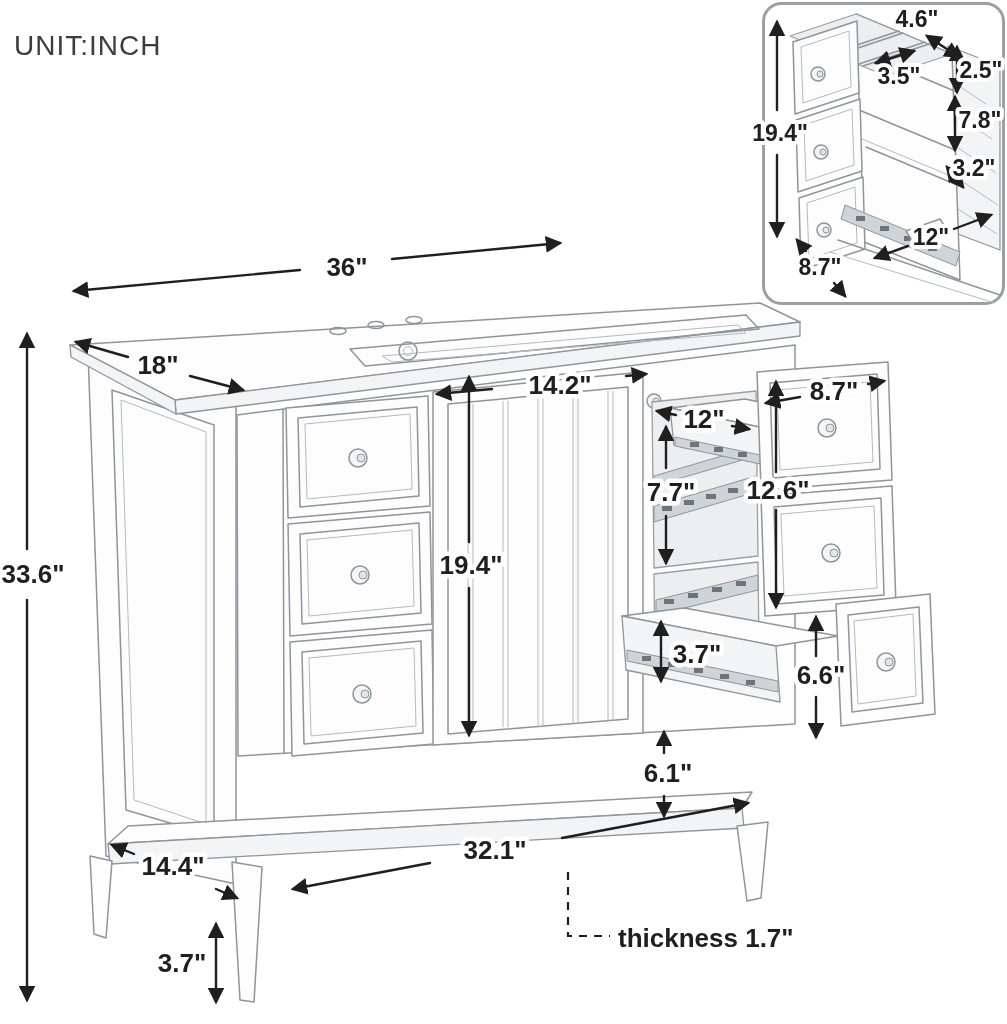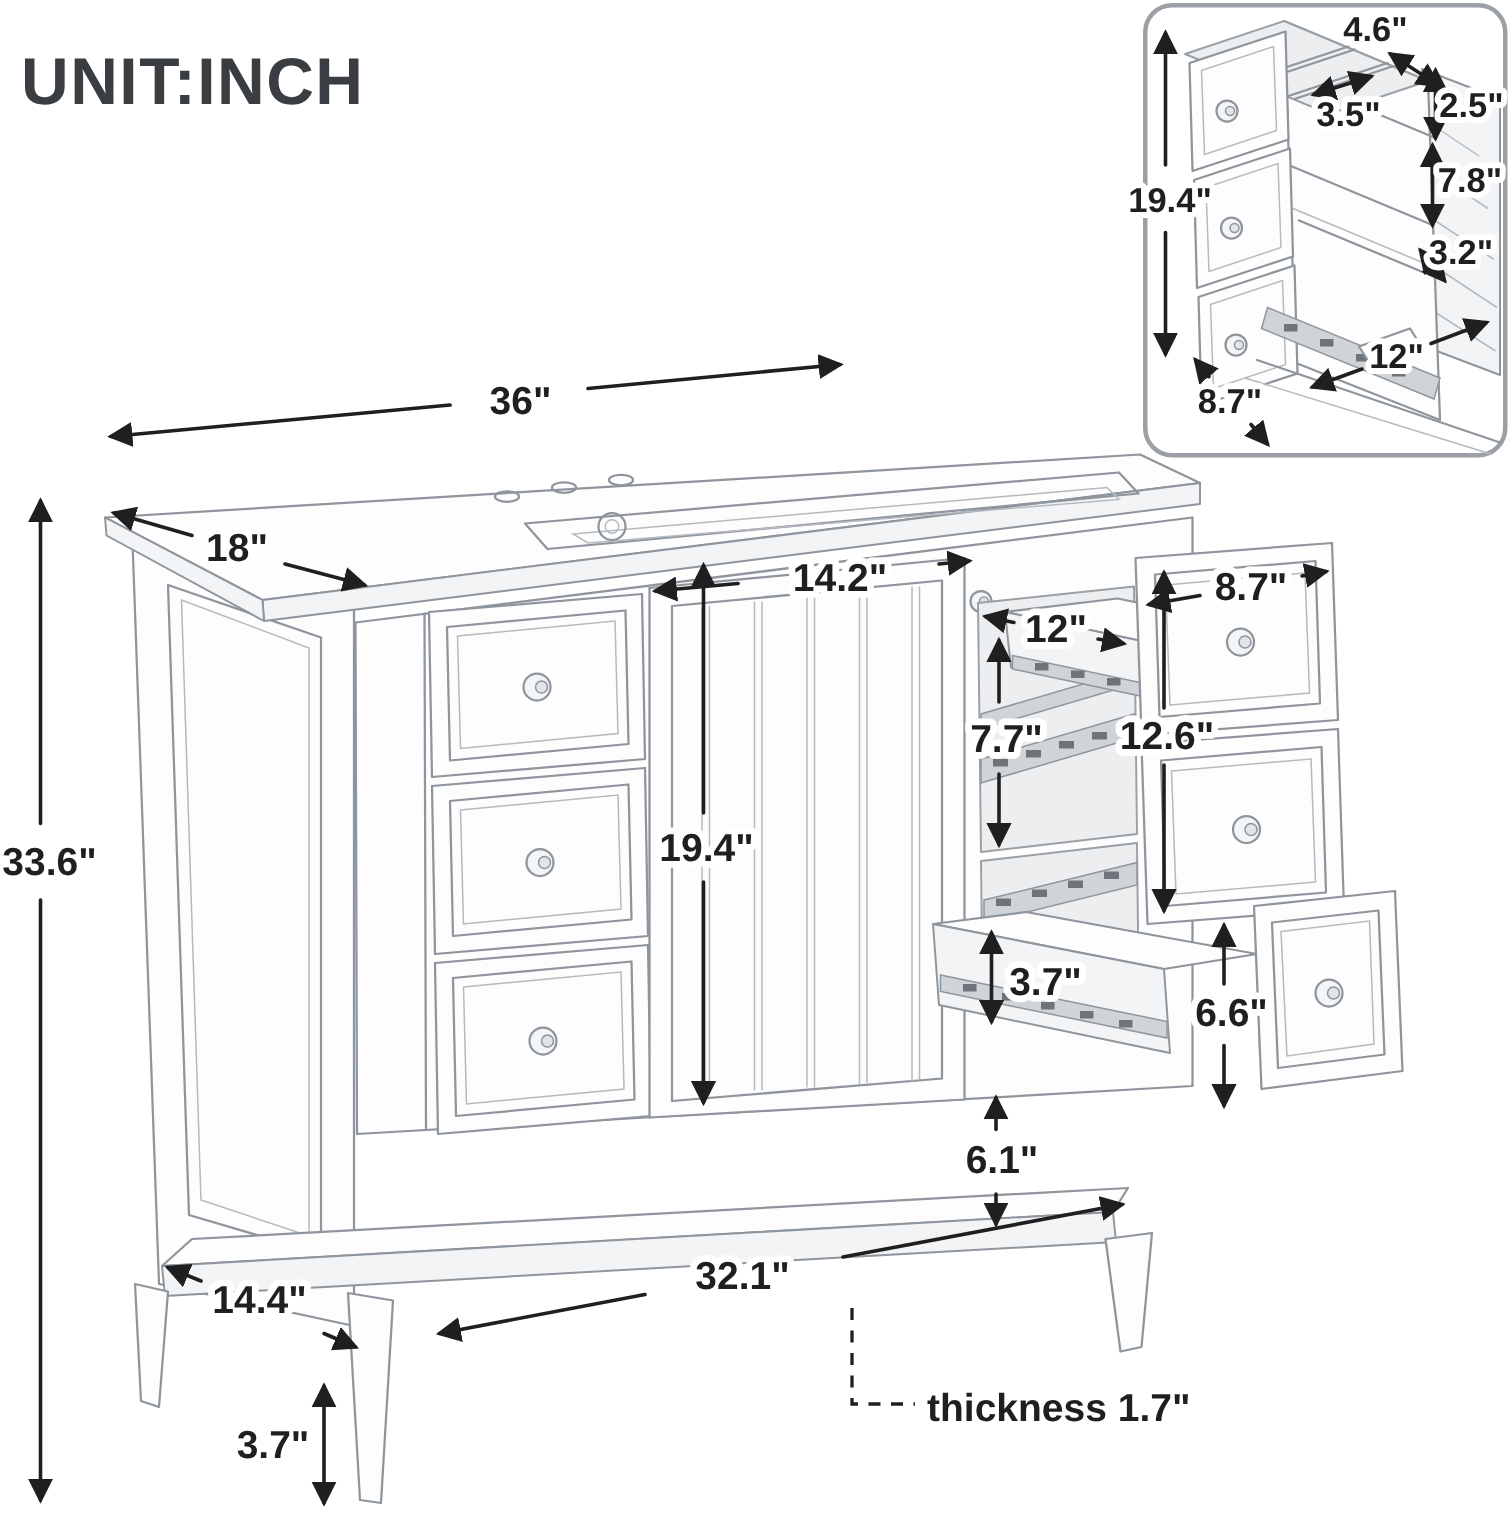--- a/index.html
+++ b/index.html
@@ -1,18 +1,18 @@
 <!DOCTYPE html>
 <html><head>
 <meta charset="utf-8">
 <style>
   html,body{margin:0;padding:0;background:#fff;}
   .stage{position:relative;width:1007px;height:1024px;background:#ffffff;overflow:hidden;
          font-family:"Liberation Sans", sans-serif;}
-  .page-title{position:absolute;left:14px;top:30px;font-size:44px;font-weight:bold;
+  .page-title{position:absolute;left:14px;top:30px;font-size:28px;font-weight:normal;
               color:#3a3e42;letter-spacing:1px;}
   svg{position:absolute;left:0;top:0;}
   .ln{stroke:#8e959c;stroke-width:1.5;fill:none;stroke-linejoin:round;stroke-linecap:round;}
   .fw{stroke:#8e959c;stroke-width:1.5;fill:#fdfdfe;stroke-linejoin:round;}
   .fl{stroke:#8e959c;stroke-width:1.3;fill:#f2f4f5;stroke-linejoin:round;}
   .fb{stroke:#99a0a6;stroke-width:1.3;fill:#eceef0;stroke-linejoin:round;}
   .rail{fill:#cfd4d8;stroke:#8e959c;stroke-width:1;}
   .raildot{fill:#6e7479;stroke:none;}
   .thin{stroke:#b4bac0;stroke-width:1;fill:none;}
   .dim{stroke:#1f1f1f;stroke-width:2.4;fill:none;stroke-linecap:round;}

